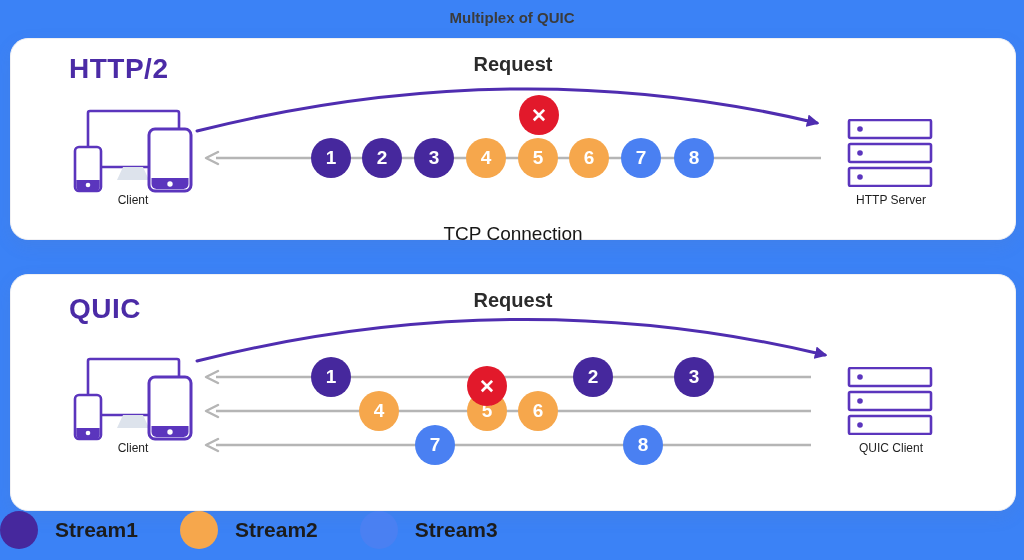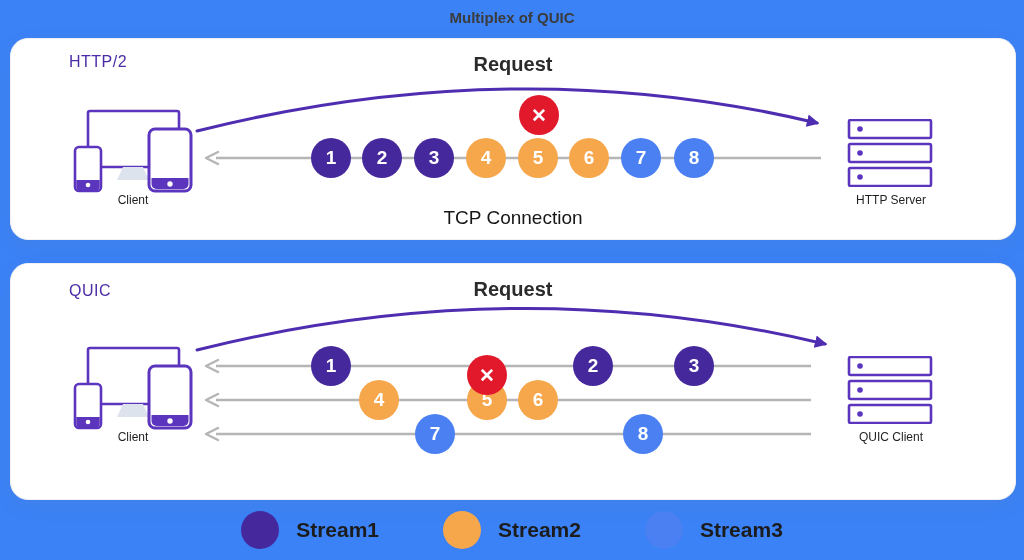--- a/index.html
+++ b/index.html
@@ -4,23 +4,23 @@
 <style>
   html,body{margin:0;padding:0;background:#ffffff;}
   .stage{position:relative;width:1024px;height:560px;background:#3b82f6;
          font-family:"Liberation Sans",sans-serif;overflow:hidden;}
   .title{position:absolute;top:9px;left:0;right:0;text-align:center;
          font-size:15px;font-weight:700;color:#3b3b3b;}
   .panel{position:absolute;left:10px;width:1004px;background:#ffffff;
          border:1px solid #f0f0f3;border-radius:18px;
          box-shadow:0 6px 18px rgba(120,120,140,.10);}
   .panel-http2{top:38px;height:200px;}
-  .panel-quic{top:263px;height:235px;}
+  .panel-quic{top:274px;height:235px;}
   .panel-label{position:absolute;left:58px;top:14px;margin:0;
-        font-size:16px;font-weight:400;letter-spacing:.5px;color:#4b2ba6;}
+        font-size:28px;font-weight:700;letter-spacing:.5px;color:#4b2ba6;}
   .panel-quic .panel-label{top:18px;}
   .request-label{position:absolute;left:0;right:0;top:14px;text-align:center;
         font-size:20px;font-weight:600;color:#2b2b2b;}
   svg.wires{position:absolute;left:0;top:0;width:100%;height:100%;z-index:1;}
   .request-curve{fill:none;stroke:#4f2db0;stroke-width:3;stroke-linecap:round;}
   .wire{stroke:#b5b5b5;stroke-width:2.5;}
   .wire-head{fill:none;stroke:#b5b5b5;stroke-width:2.5;
         stroke-linecap:round;stroke-linejoin:round;}
   .packet-layer{position:absolute;left:0;top:0;right:0;bottom:0;z-index:2;}
   .packet{position:absolute;width:40px;height:40px;margin:-20px 0 0 -20px;
@@ -29,25 +29,25 @@
   .error-badge{z-index:3;font-size:19px;font-weight:900;}
   .client-icon{position:absolute;left:62px;top:70px;width:120px;height:84px;z-index:2;}
   .panel-quic .client-icon{top:82px;}
   .server-icon{position:absolute;left:836px;top:80px;width:88px;height:68px;z-index:2;}
   .panel-quic .server-icon{top:92px;}
   .endpoint-label{position:absolute;text-align:center;font-size:12px;color:#1f1f1f;}
   .client-label{left:52px;top:154px;width:140px;}
   .panel-quic .client-label{top:166px;}
   .server-label{left:792px;top:154px;width:176px;}
   .panel-quic .server-label{top:166px;}
-  .connection-label{position:absolute;left:0;right:0;top:168px;text-align:center;
+  .connection-label{position:absolute;left:0;right:0;top:184px;text-align:center;
         font-size:19px;color:#171717;}
   .panel-quic .connection-label{top:200px;}
   .legend{position:absolute;top:505px;left:0;right:0;height:50px;
-        display:flex;justify-content:center;align-items:center;gap:64px;}
+        display:flex;align-items:center;gap:42px;}
   .legend-item{display:flex;align-items:center;gap:17px;}
   .legend-dot{width:38px;height:38px;border-radius:50%;flex:0 0 auto;}
   .legend-label{font-size:21px;font-weight:600;color:#1c1c1c;}
   .icon-stroke{fill:#ffffff;stroke:#5b35bd;stroke-width:2.6;}
   .icon-fill{fill:#5b35bd;}
   .icon-stand{fill:#dde3ec;}
 </style>
 </head>
 <body>
 

